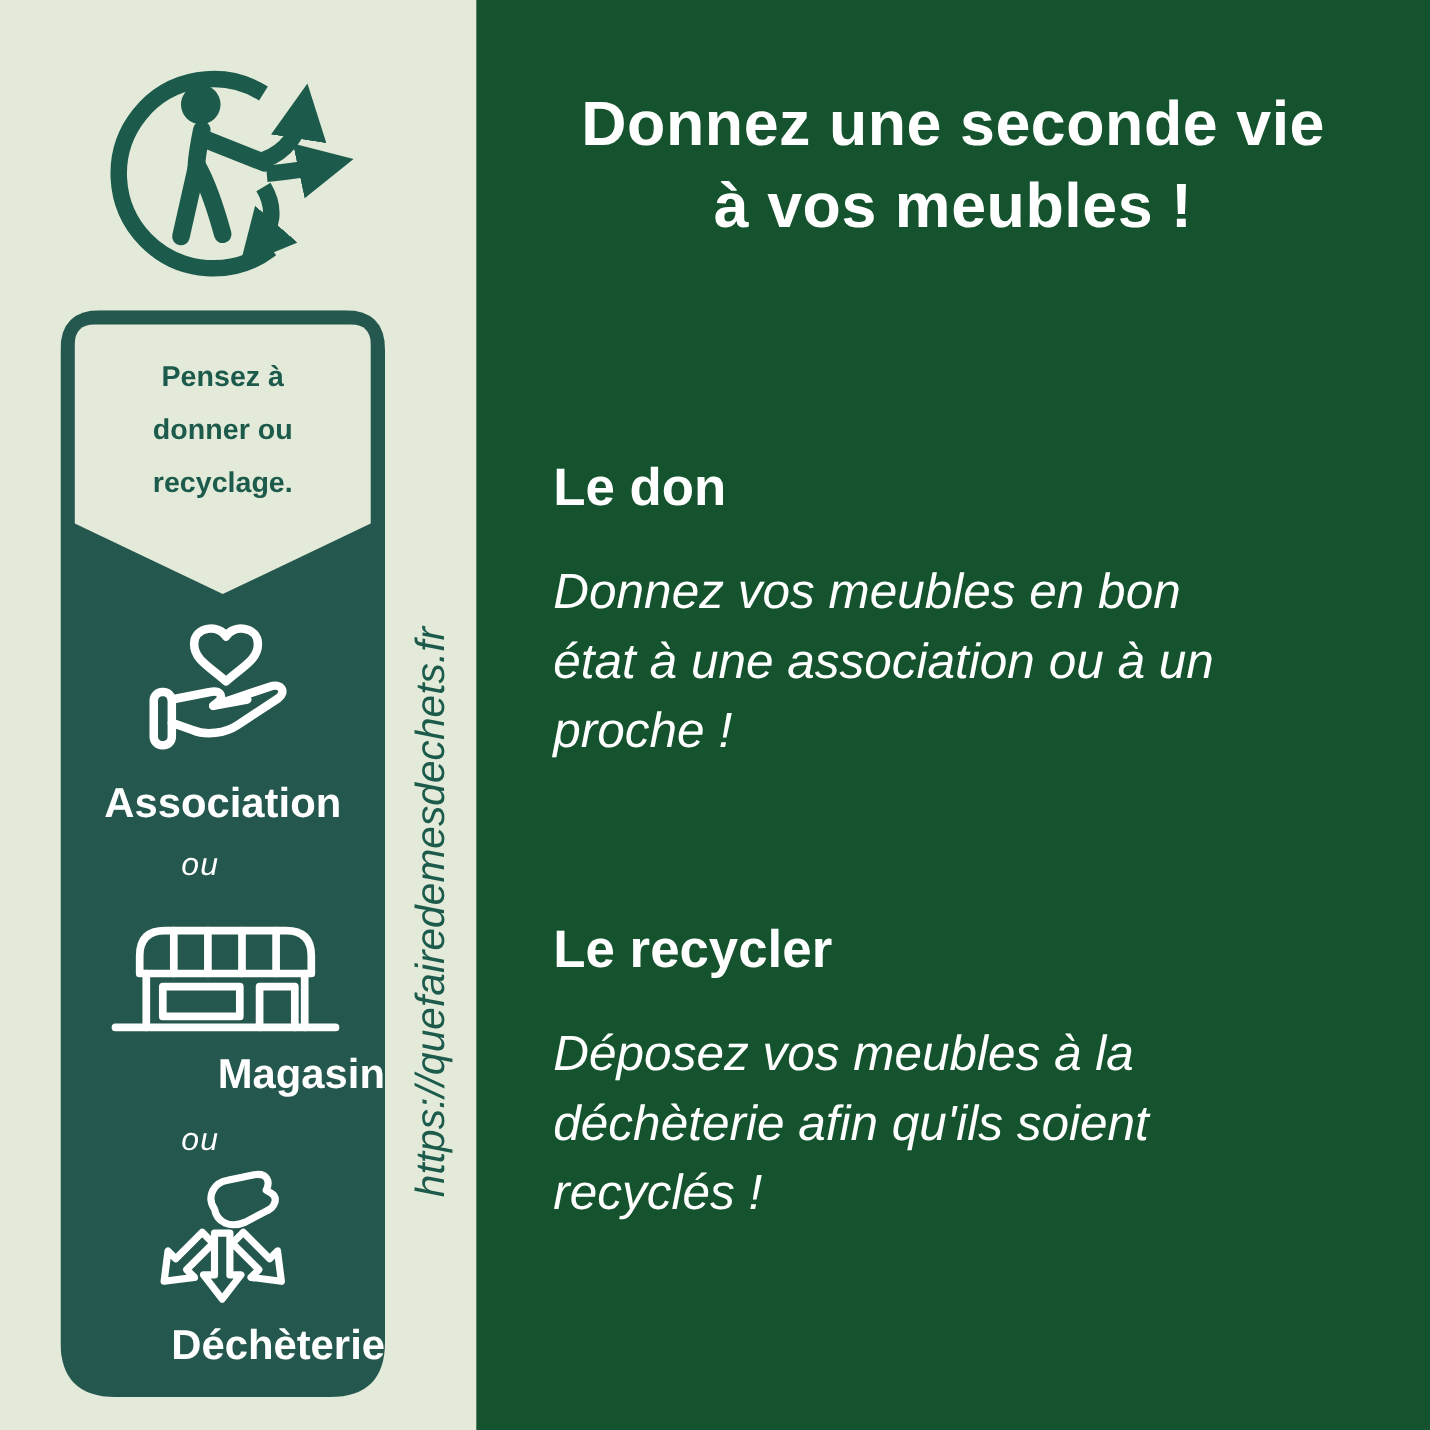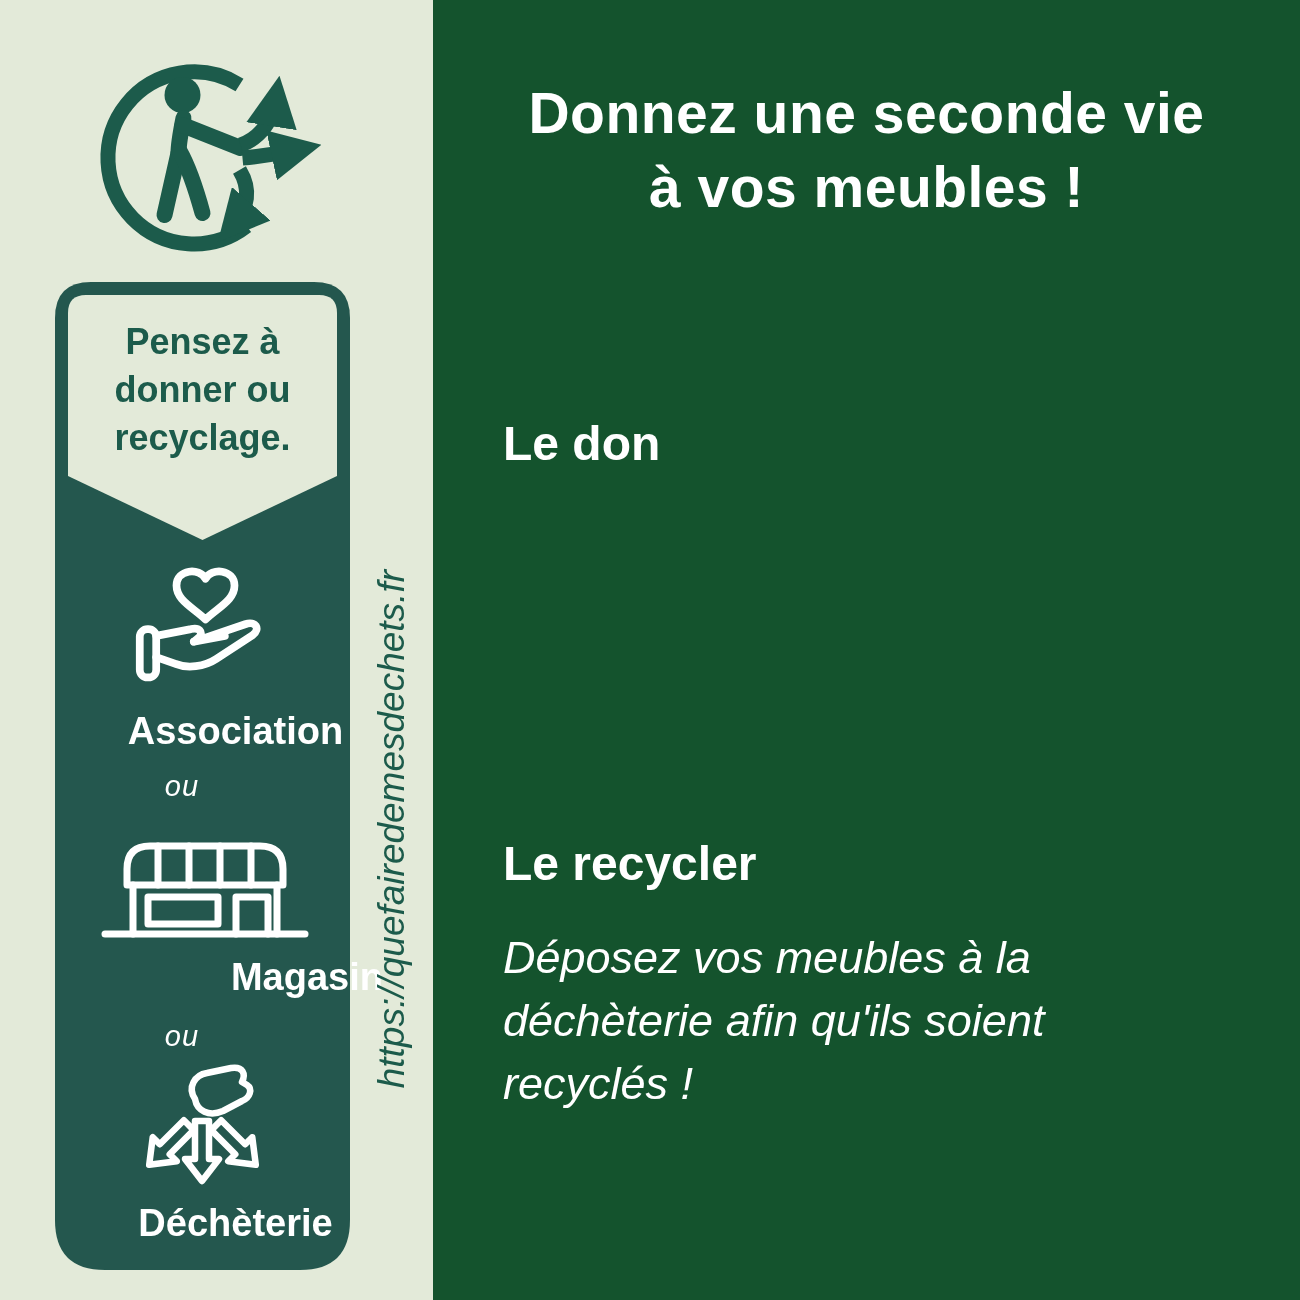--- a/index.html
+++ b/index.html
@@ -31,36 +31,36 @@
   }
   .h-don{top:416px;}
   .b-don{top:506px;}
   .h-rec{top:836px;}
   .b-rec{top:926px;}
 
   
   .column-bg{position:absolute;left:55px;top:282px;width:295px;height:988px;}
   .pennant-text{
     position:absolute;left:67px;top:318px;width:271px;
-    text-align:center;font-weight:bold;font-size:36px;line-height:48px;
+    text-align:center;font-weight:bold;font-size:26px;line-height:48px;
     color:#1c5b4b;
   }
   .col-label{
     position:absolute;left:55px;width:295px;text-align:center;
-    color:#ffffff;font-weight:bold;font-size:38px;padding-left:33px;
+    color:#ffffff;font-weight:bold;font-size:38px;
   }
   .col-sep{
     position:absolute;left:55px;width:254px;text-align:center;
     color:#ffffff;font-style:italic;font-size:29px;letter-spacing:1px;
   }
   .lbl-association{top:710px;}
   .sep-1{top:770px;}
   .lbl-magasin{top:956px;text-align:right;}
   .sep-2{top:1020px;}
-  .lbl-decheterie{top:1202px;}
+  .lbl-decheterie{top:1202px;text-align:right;}
 
   .icon-triman{position:absolute;left:88px;top:45px;width:245px;height:225px;}
   .icon-handheart{position:absolute;left:133px;top:562px;width:145px;height:140px;}
   .icon-store{position:absolute;left:100px;top:833px;width:210px;height:118px;}
   .icon-sort{position:absolute;left:135px;top:1063px;width:135px;height:140px;}
 
   .url-wrap{
     position:absolute;left:350px;top:505px;width:84px;height:648px;
     display:flex;align-items:center;justify-content:center;
   }
@@ -149,20 +149,25 @@
     <div class="url-text">https://quefairedemesdechets.fr</div>
   </div>
 
   <div class="right-panel">
     <div class="main-title">
       <div>Donnez une seconde vie</div>
       <div>à vos meubles !</div>
     </div>
 
     <div class="section-heading h-don">Le don</div>
+    <div class="section-body b-don">
+      <div>Donnez vos meubles en bon</div>
+      <div>état à une association ou à un</div>
+      <div>proche !</div>
+    </div>
 
     <div class="section-heading h-rec">Le recycler</div>
     <div class="section-body b-rec">
       <div>Déposez vos meubles à la</div>
       <div>déchèterie afin qu'ils soient</div>
       <div>recyclés !</div>
     </div>
   </div>
 
 </div>

